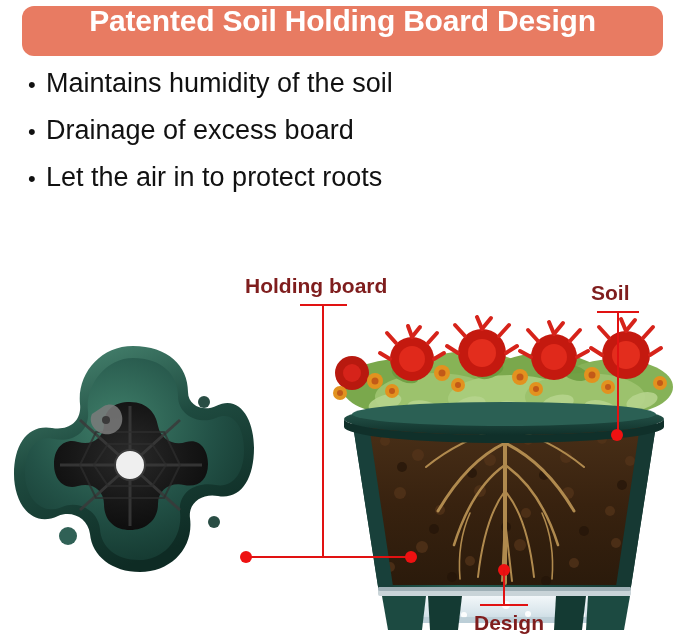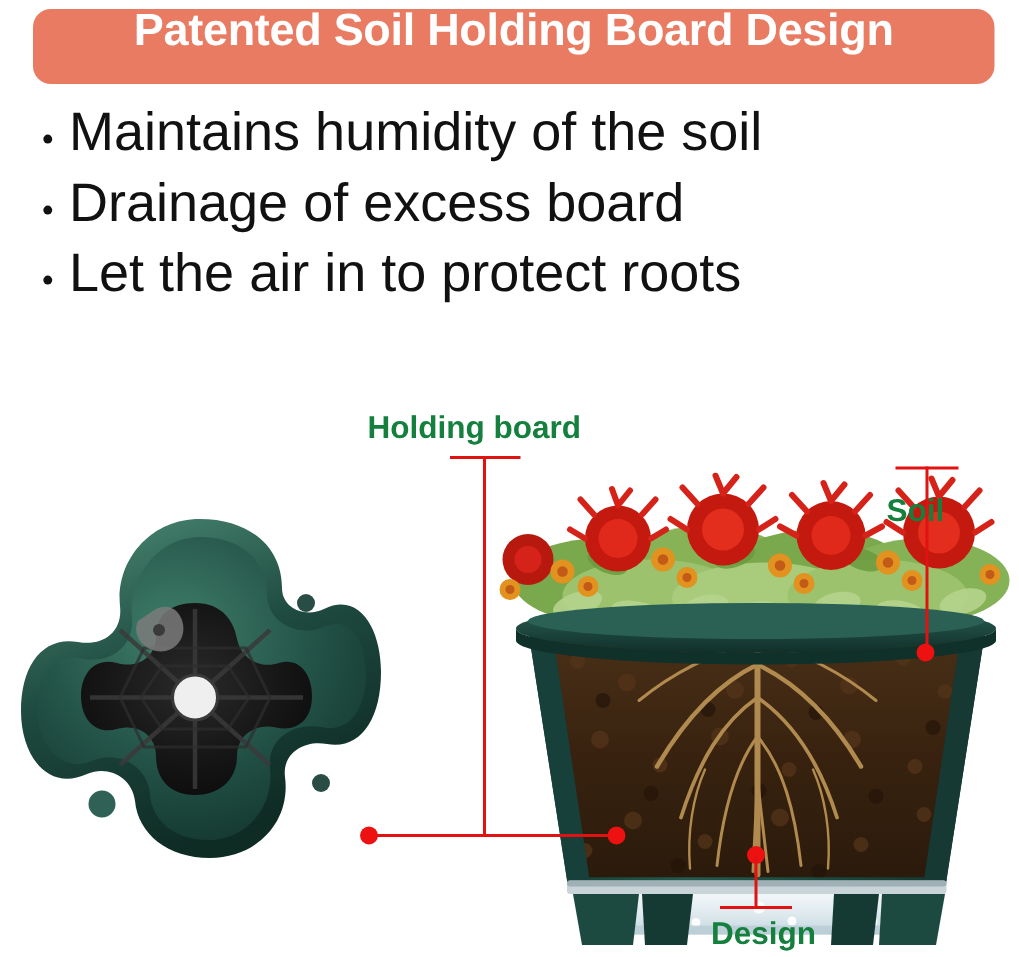--- a/index.html
+++ b/index.html
@@ -54,46 +54,46 @@
     height: 47px;
   }
   .bullet-dot {
     width: 18px;
     font-size: 22px;
     line-height: 1;
     color: #111111;
     flex: 0 0 auto;
   }
   .bullet-text {
-    font-size: 36px;
+    font-size: 27px;
     color: #111111;
     line-height: 1;
     white-space: nowrap;
   }
 
   
   .figure {
     position: absolute;
     left: 0;
     top: 255px;
     width: 679px;
     height: 383px;
   }
 
   
   .callout-label {
     position: absolute;
     font-size: 21px;
     font-weight: bold;
-    color: #15803d;
+    color: #7f1d1d;
     white-space: nowrap;
     line-height: 1;
   }
   .label-holding { left: 245px; top: 20px; }
-  .label-soil    { left: 591px; top: 27px; margin-top: 48px; }
+  .label-soil    { left: 591px; top: 27px; }
   .label-water   { left: 474px; top: 357px; }
 
   
   .lead {
     position: absolute;
     background: #e11212;
   }
   .lead-h { height: 2px; }
   .lead-v { width: 2px; }
 

